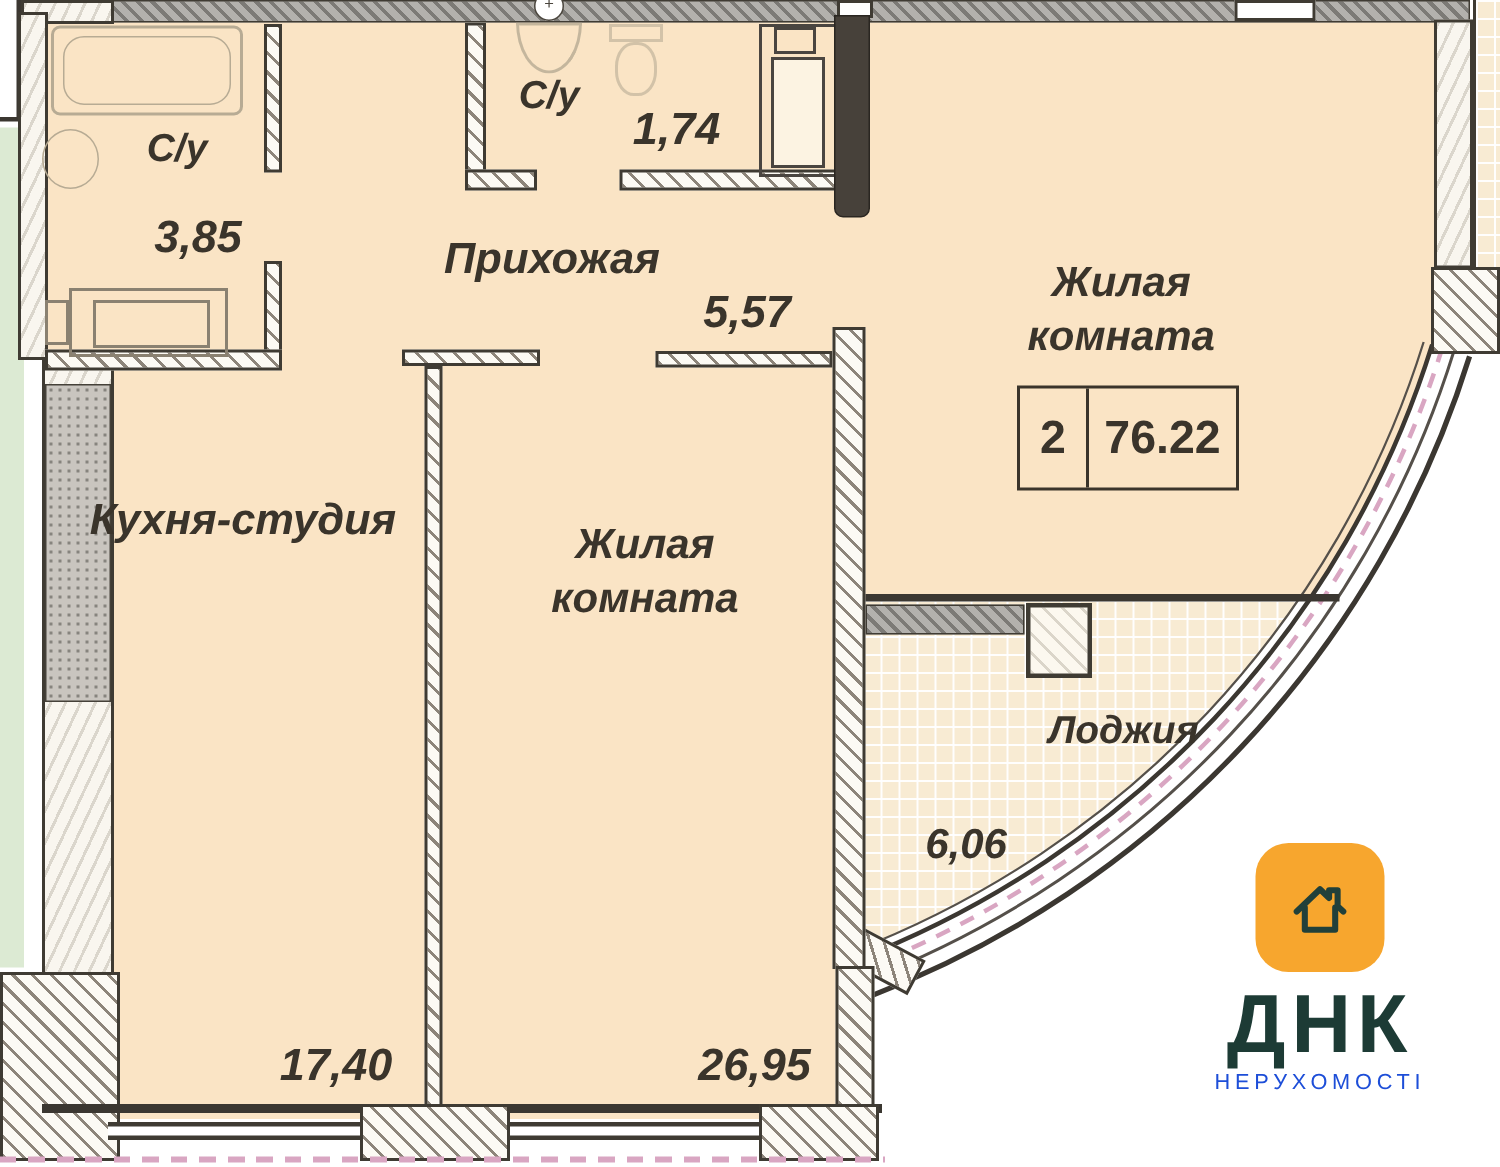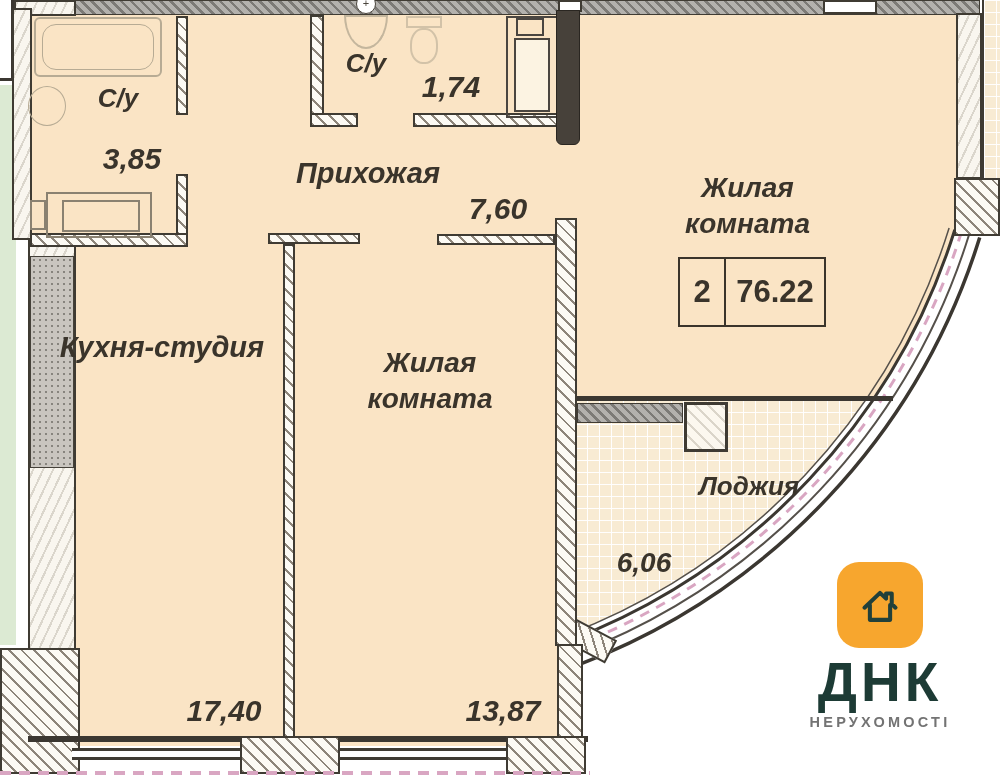--- a/index.html
+++ b/index.html
@@ -39,21 +39,21 @@
   .sumbox .cell{display:flex;align-items:center;justify-content:center;font-weight:bold;
           font-size:31px;color:#3a342b;}
   .sumbox .c1{width:44px;border-right:2.5px solid #3a342b;}
   .sumbox .c2{flex:1;}
   
   .logo-badge{position:absolute;left:837px;top:562px;width:86px;height:86px;background:#f7a62e;
           border-radius:22px;display:flex;align-items:center;justify-content:center;}
   .logo-title{position:absolute;left:790px;top:650px;width:180px;text-align:center;
           font-weight:900;font-size:55px;letter-spacing:4px;color:#1d3b35;}
   .logo-sub{position:absolute;left:790px;top:714px;width:180px;text-align:center;
-          font-weight:700;font-size:14.5px;letter-spacing:3.2px;color:#737373;}
+          font-weight:400;font-size:14.5px;letter-spacing:3.2px;color:#1d4ed8;}
   .marker{position:absolute;left:356px;top:-6px;width:18px;height:18px;border:1.5px solid #4a453d;
           border-radius:50%;background:#fff;font-size:11px;color:#4a453d;text-align:center;line-height:16px;}
   svg{position:absolute;left:0;top:0;}
 </style>
 </head>
 <body>
 
 <div id="canvas">
 
   <div class="abs green" style="left:0;top:85px;width:16px;height:560px;"></div>
@@ -135,40 +135,40 @@
   <div class="abs hatch" style="left:506px;top:736px;width:80px;height:38px;"></div>
   <div class="abs pink-dash" style="left:0;top:771px;width:590px;height:4px;"></div>
 
   <div class="lbl sz26" style="left:88px;top:84px;width:60px;">С/у</div>
   <div class="lbl sz30" style="left:92px;top:142px;width:80px;">3,85</div>
 
   <div class="lbl sz26" style="left:336px;top:49px;width:60px;">С/у</div>
   <div class="lbl sz30" style="left:406px;top:70px;width:90px;">1,74</div>
 
   <div class="lbl sz29" style="left:288px;top:158px;width:160px;">Прихожая</div>
-  <div class="lbl sz30" style="left:458px;top:192px;width:80px;">7,60</div>
+  <div class="lbl sz30" style="left:458px;top:192px;width:80px;">5,57</div>
 
   <div class="lbl sz28 two-line" style="left:655px;top:170px;width:185px;">
     <div>Жилая</div>
     <div>комната</div>
   </div>
 
   <div class="sumbox">
     <div class="cell c1">2</div>
     <div class="cell c2">76.22</div>
   </div>
 
   <div class="lbl sz29" style="left:52px;top:332px;width:220px;">Кухня-студия</div>
   <div class="lbl sz30" style="left:176px;top:694px;width:96px;">17,40</div>
 
   <div class="lbl sz28 two-line" style="left:345px;top:345px;width:170px;">
     <div>Жилая</div>
     <div>комната</div>
   </div>
-  <div class="lbl sz30" style="left:455px;top:694px;width:96px;">13,87</div>
+  <div class="lbl sz30" style="left:455px;top:694px;width:96px;">26,95</div>
 
   <div class="lbl sz26" style="left:686px;top:472px;width:126px;text-align:center;">Лоджия</div>
   <div class="lbl sz28" style="left:604px;top:548px;width:80px;">6,06</div>
 
   <div class="logo-badge">
     <svg width="54" height="54" viewBox="0 0 40 40" style="position:static;">
       <path d="M12.5 20 V31 H27.5 V20" fill="none" stroke="#21403a" stroke-width="3" stroke-linejoin="round" stroke-linecap="round"></path>
       <path d="M8.5 22 L20 11 L24.5 15.3 V11.5 H28.7 V19.3 L31.5 22" fill="none" stroke="#21403a" stroke-width="3" stroke-linejoin="round" stroke-linecap="round"></path>
     </svg>
   </div>

